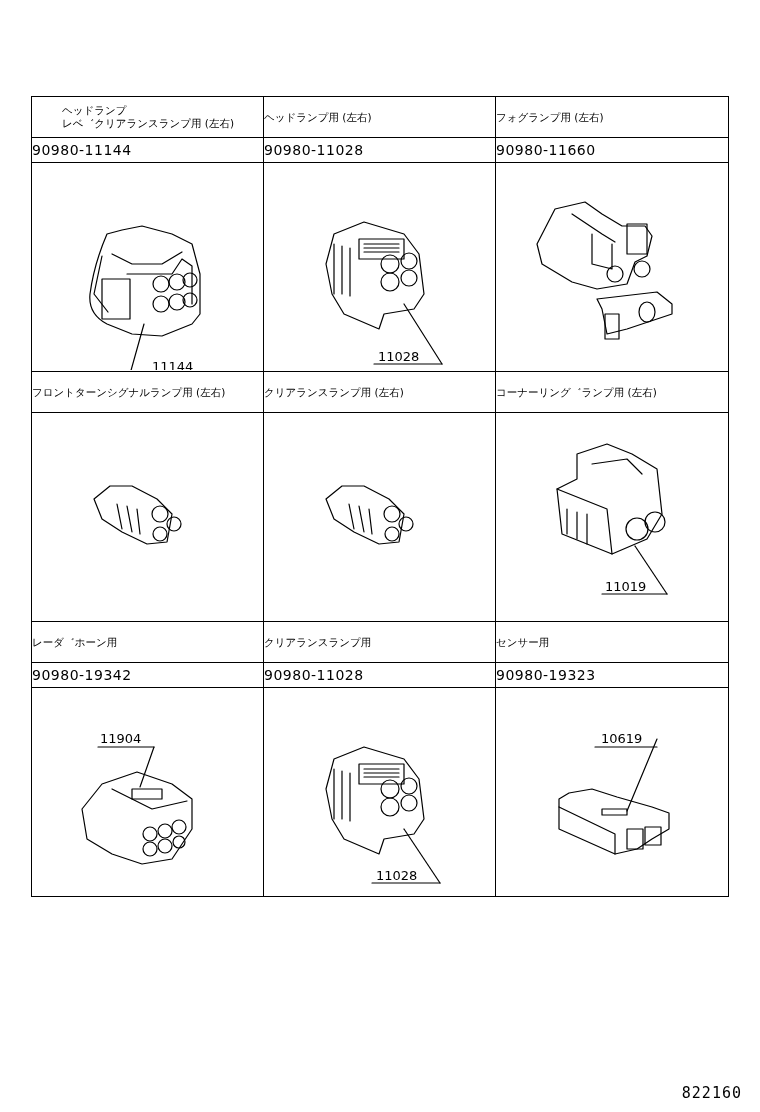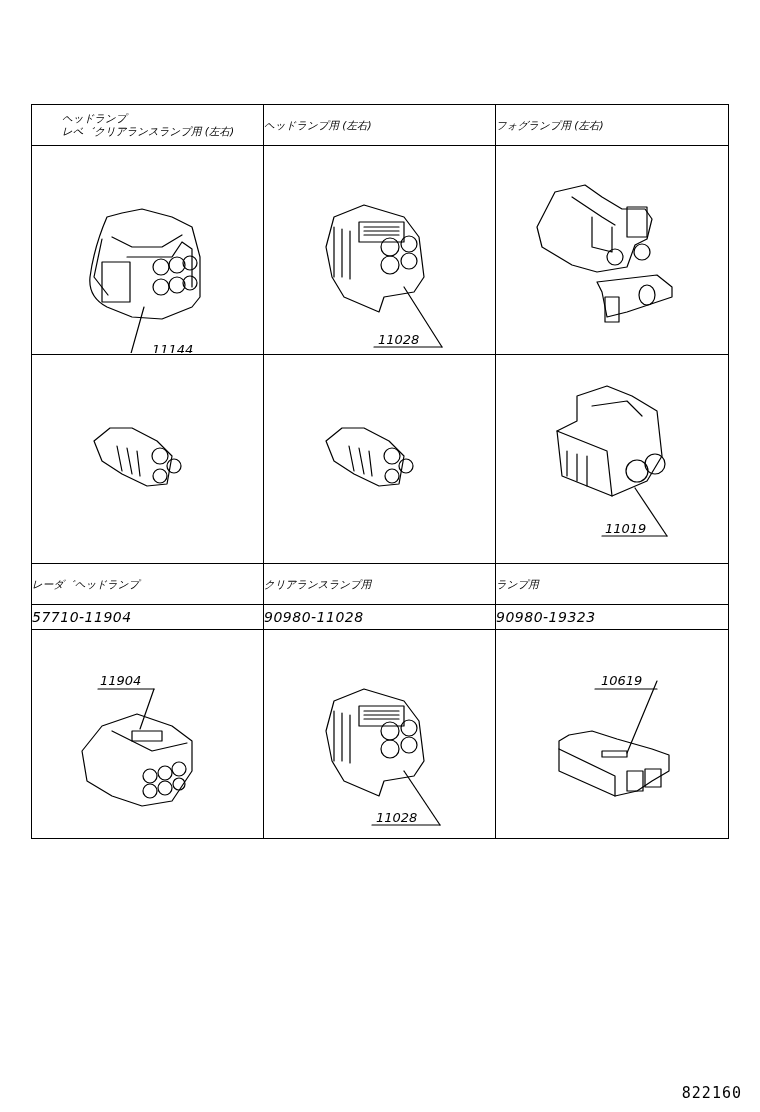--- a/index.html
+++ b/index.html
@@ -1,18 +1,18 @@
 <!DOCTYPE html>
 <html><head>
 <meta charset="utf-8">
 <style>
   html, body { margin: 0; padding: 0; background: #ffffff; }
   body { width: 760px; height: 1112px; position: relative; overflow: hidden;
          font-family: "DejaVu Sans", sans-serif; color: #000; }
-  .grid { position: absolute; left: 31px; top: 104px; width: 697px; border-collapse: collapse; table-layout: fixed; font-style: italic; }
+  .grid { position: absolute; left: 31px; top: 96px; width: 697px; border-collapse: collapse; table-layout: fixed; }
   .grid td { border: 1.5px solid #000; padding: 0; vertical-align: middle; }
   .hdr { height: 40px; font-size: 10.5px; line-height: 13px; }
   .hdr.left { text-align: left; padding-left: 30px; }
   .pn { height: 24px; font-size: 14px; letter-spacing: 0.5px; }
   .pic { height: 208px; position: relative; }
   .pic svg { display: block; width: 231px; height: 206px; margin: 0 auto; }
   .pic svg * { fill: none; stroke: #000; stroke-width: 1.2; stroke-linejoin: round; stroke-linecap: round; }
   .pic svg text { fill: #000; stroke: none; font-family: "DejaVu Sans", sans-serif; font-size: 13px; }
   .footer { position: absolute; right: 18px; bottom: 10px; font-size: 15px; letter-spacing: 1px;
             font-family: "DejaVu Sans Mono", monospace; text-align: center; }
@@ -28,20 +28,25 @@
     </colgroup>
 
   <tbody>
       <tr>
     <td class="hdr left">
       <div>ヘッドランプ</div>
       <div>レベ゛クリアランスランプ用 (左右)</div>
     </td>
     <td class="hdr">ヘッドランプ用 (左右)</td>
     <td class="hdr">フォグランプ用 (左右)</td>
+  </tr>
+  <tr>
+    <td class="pn">90980-11144</td>
+    <td class="pn">90980-11028</td>
+    <td class="pn">90980-11660</td>
   </tr>
   <tr>
     <td class="pic">
       <svg viewBox="0 0 231 206">
         <path d="M75 70 Q62 100 58 130 Q56 150 75 160 L100 170 L130 172 L160 160 L168 150 L168 110 L160 80 L140 70 L110 62 L90 66 Z"></path>
         <path d="M70 92 L62 130 L76 148"></path>
         <path d="M80 90 L100 100 L130 100 L150 88"></path>
         <path d="M95 110 L140 110 L150 95 L160 102 L160 140"></path>
         <circle cx="129" cy="120" r="8"></circle>
             <circle cx="145" cy="118" r="8"></circle>
@@ -79,20 +84,25 @@
         <circle cx="118" cy="110" r="8"></circle>
             <circle cx="145" cy="105" r="8"></circle>
         <path d="M100 135 L160 128 L175 140 L175 150 L130 165 L110 170 L105 145 Z"></path>
         <rect x="108" y="150" width="14" height="25"></rect>
         <ellipse cx="150" cy="148" rx="8" ry="10"></ellipse>
       </svg>
     </td>
   </tr>
 
   <tr>
+    <td class="hdr">フロントターンシグナルランプ用 (左右)</td>
+    <td class="hdr">クリアランスランプ用 (左右)</td>
+    <td class="hdr">コーナーリング゛ランプ用 (左右)</td>
+  </tr>
+  <tr>
     <td class="pic">
       <svg viewBox="0 0 231 206">
         <path d="M62 85 L78 72 L100 72 L125 85 L140 100 L135 128 L115 130 L90 118 L70 105 Z"></path>
         <path d="M85 90 L90 115 M95 92 L100 118 M105 95 L108 120"></path>
         <circle cx="128" cy="100" r="8"></circle>
             <circle cx="128" cy="120" r="7"></circle>
             <circle cx="142" cy="110" r="7"></circle>
       </svg>
     </td>
     <td class="pic">
@@ -113,26 +123,26 @@
         <circle cx="140" cy="115" r="11"></circle>
             <circle cx="158" cy="108" r="10"></circle>
         <path d="M138 132 L170 180"></path>
         <path d="M105 180 L170 180"></path>
         <text x="108" y="177">11019</text>
       </svg>
     </td>
   </tr>
 
   <tr>
-    <td class="hdr">レーダ゛ヘッドランプ</td>
+    <td class="hdr">レーダ゛ホーン用</td>
     <td class="hdr">クリアランスランプ用</td>
-    <td class="hdr">ランプ用</td>
+    <td class="hdr">センサー用</td>
   </tr>
   <tr>
-    <td class="pn">57710-11904</td>
+    <td class="pn">90980-19342</td>
     <td class="pn">90980-11028</td>
     <td class="pn">90980-19323</td>
   </tr>
   <tr>
     <td class="pic">
       <svg viewBox="0 0 231 206">
         <path d="M70 95 L105 83 L140 95 L160 110 L160 140 L140 170 L110 175 L80 165 L55 150 L50 120 Z"></path>
         <path d="M80 100 L120 120 L155 112"></path>
         <rect x="100" y="100" width="30" height="10"></rect>
         <circle cx="118" cy="145" r="7"></circle>

